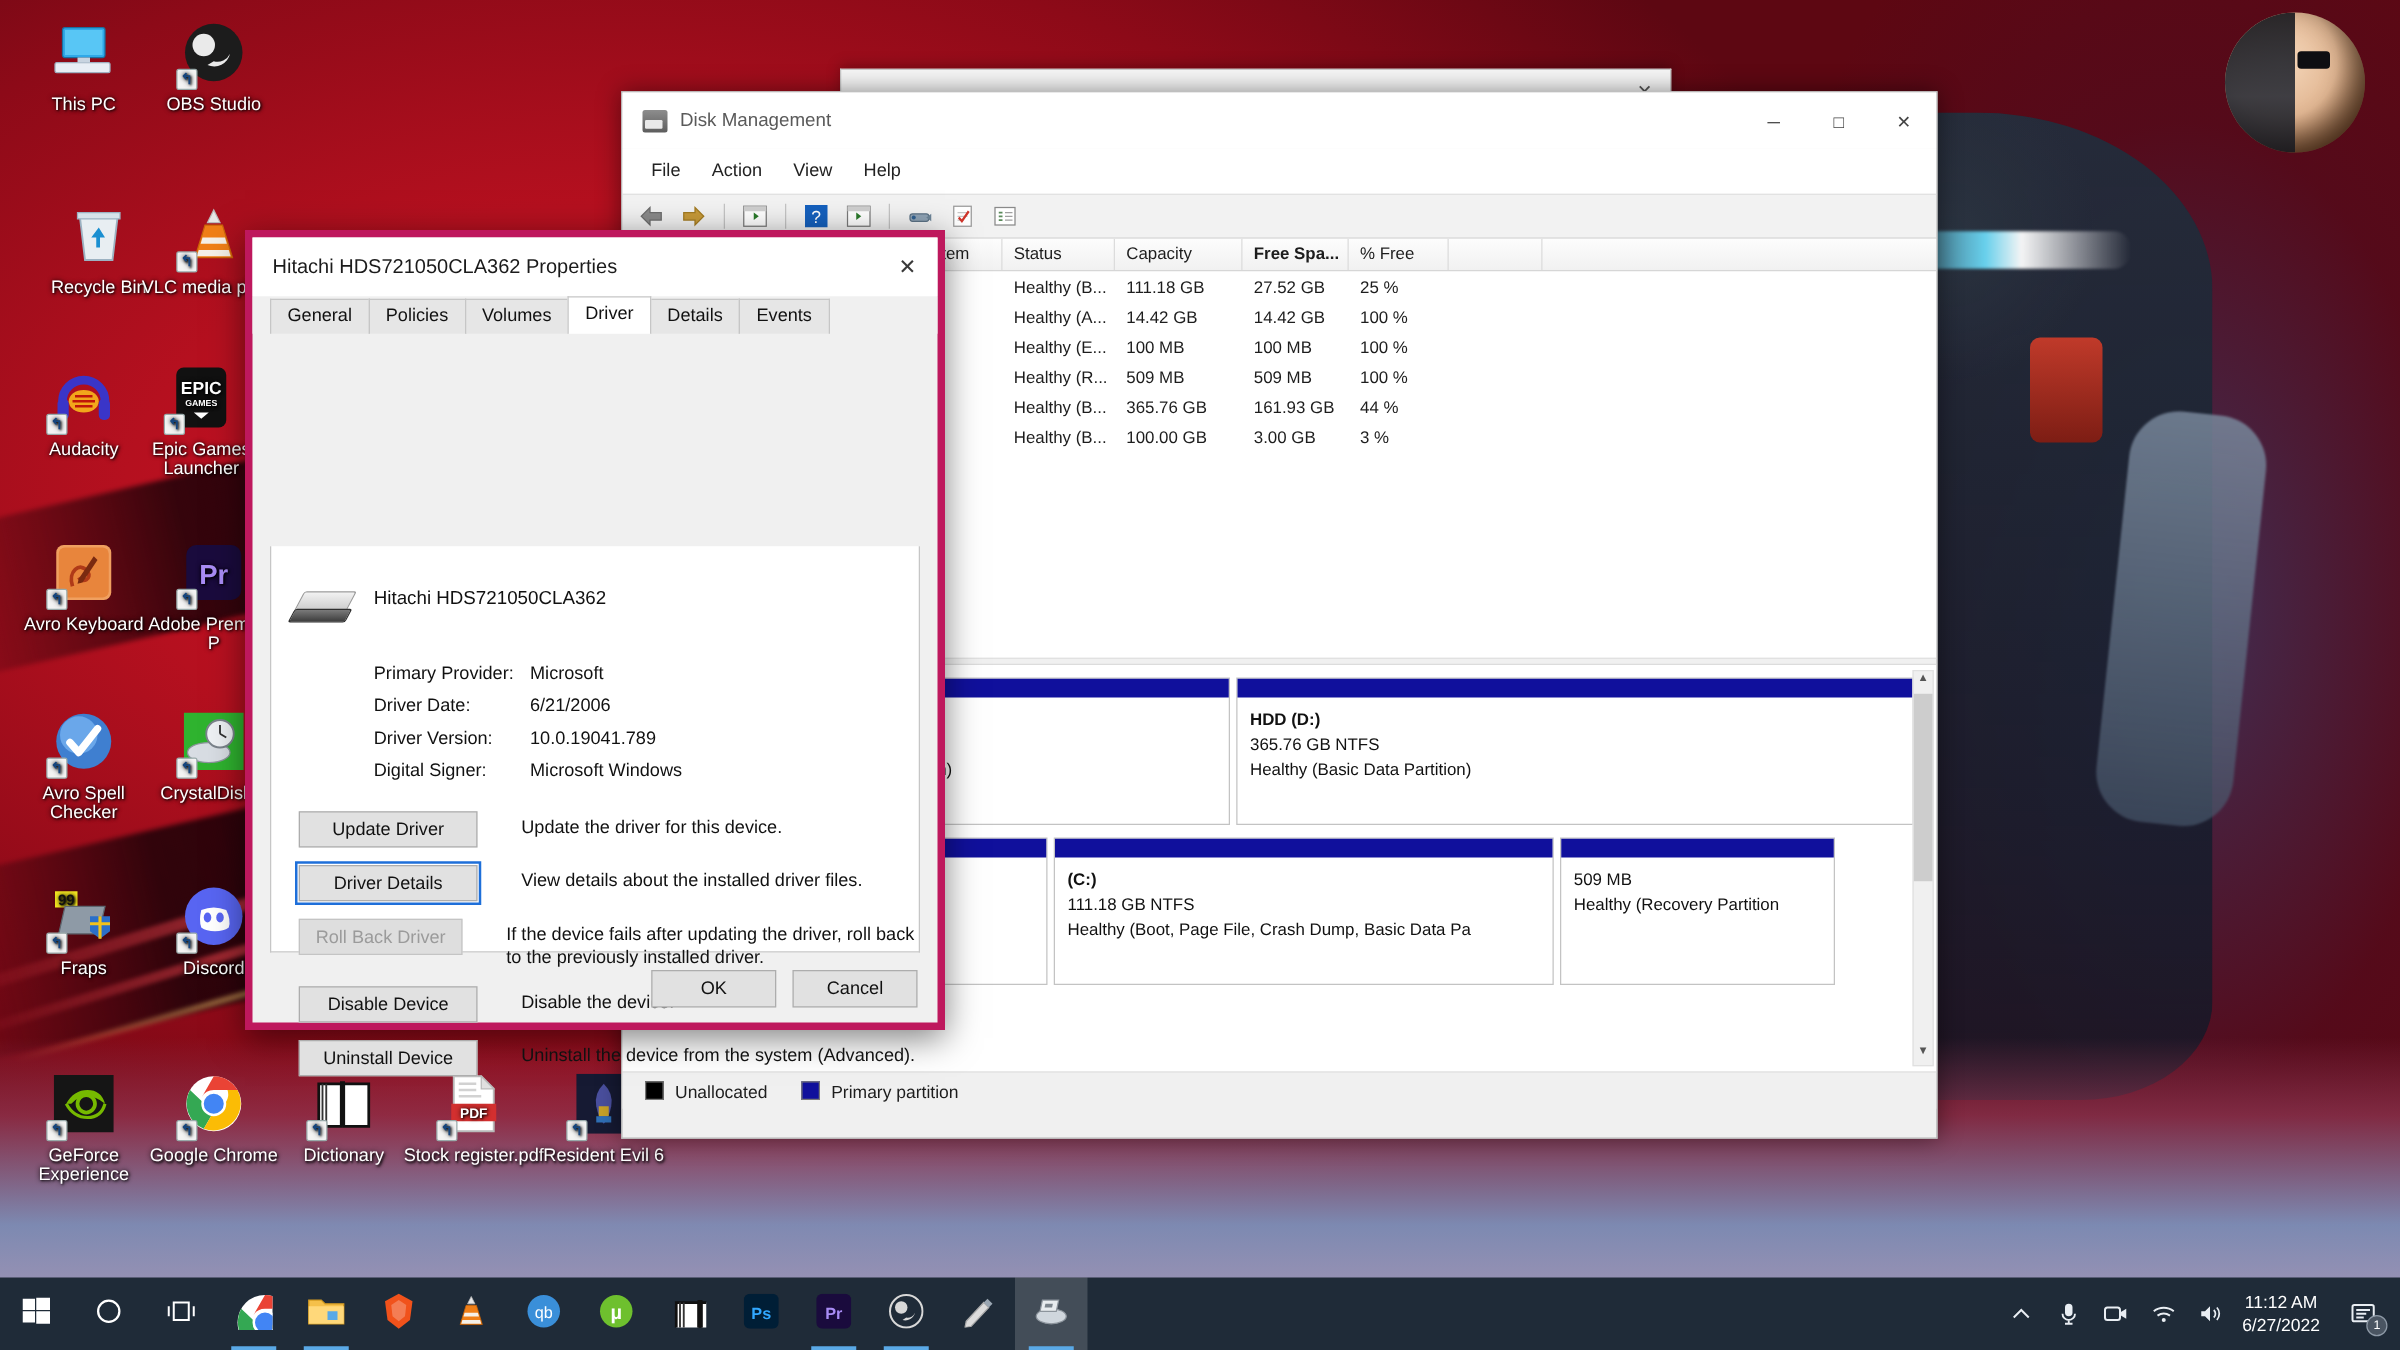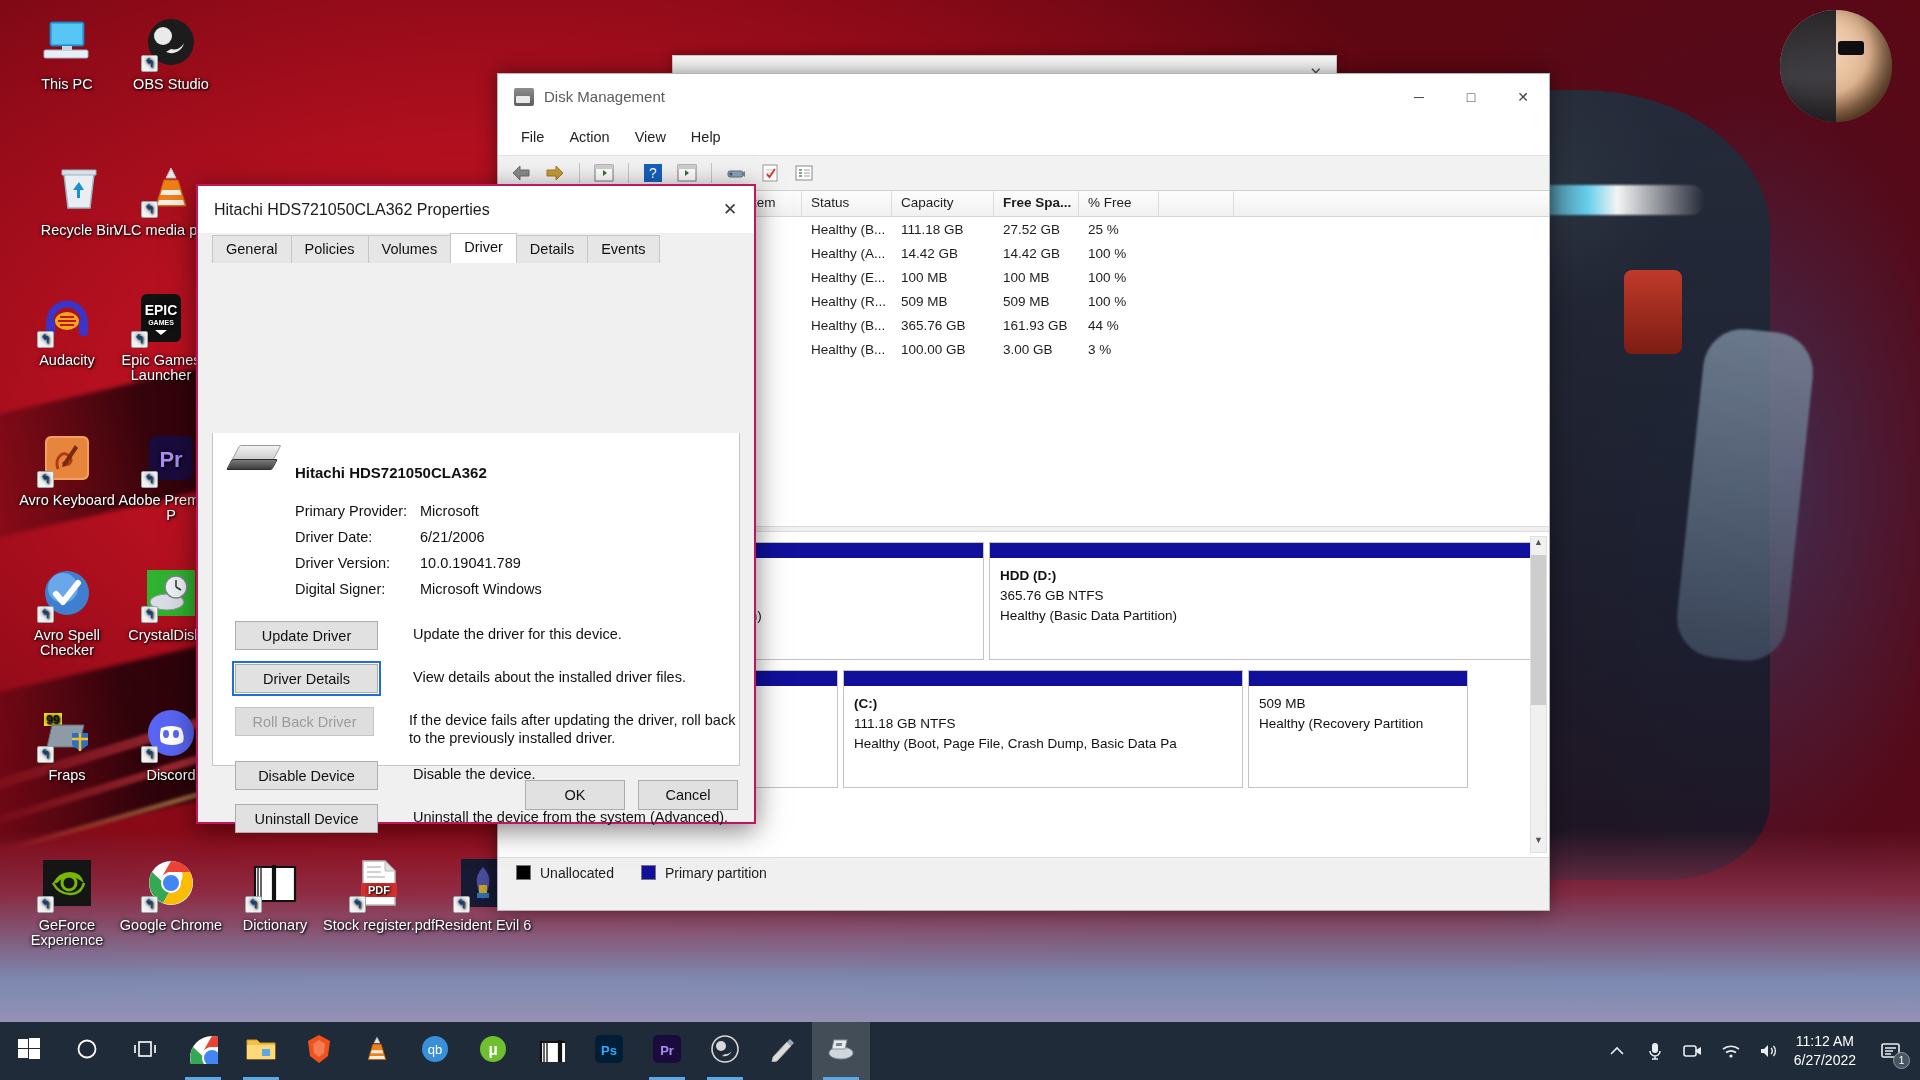--- a/index.html
+++ b/index.html
@@ -166,37 +166,37 @@
   .dm-vscroll .arrow { position:absolute; left:0; width:15px; height:17px; text-align:center; font-size:9px; color:#555; }
   .dm-legend {
     height:30px; background:#f0f0f0; border-top:1px solid #dcdcdc;
     display:flex; align-items:center; padding-left:18px; gap:9px; font-size:14px; color:#1d1d1d;
   }
   .swatch { width:15px; height:15px; border:1px solid #777; }
 
   
   #props {
     position:absolute; left:196px; top:184px; width:560px; height:640px;
-    background:#f0f0f0; border:2px solid #be185d;
+    background:#f0f0f0; border:6px solid #be185d;
     box-shadow:0 6px 26px rgba(0,0,0,.5);
   }
   .pd-title { height:47px; background:#fff; display:flex; align-items:center; padding-left:16px; position:relative; }
   .pd-title .t { font-size:16px; color:#1b1b1b; }
   .pd-close {
     position:absolute; right:0; top:0; width:48px; height:47px;
     display:flex; align-items:center; justify-content:center; font-size:17px; color:#3a3a3a;
   }
   .pd-tabs { display:flex; padding:0 0 0 14px; height:30px; align-items:flex-end; background:#f0f0f0; }
   .pd-tab {
     font-size:14.5px; color:#111; padding:5px 13px 6px; border:1px solid #c6c6c6;
     border-bottom:none; background:#e6e6e6; margin-right:-1px; position:relative;
   }
   .pd-tab.active { background:#fff; z-index:2; padding-bottom:8px; }
   .pd-panel { position:absolute; left:0; right:0; top:0; bottom:0; background:#fff; border:1px solid #c6c6c6; border-top:none; }
-  .dev-head { display:flex; padding:6px 0 0 16px; align-items:flex-end;font-weight:bold; }
+  .dev-head { display:flex; padding:30px 0 0 16px; align-items:flex-start; }
   .dev-icon { width:56px; height:42px; position:relative; margin-right:10px; }
   .dev-icon .top {
     position:absolute; left:6px; top:6px; width:42px; height:17px;
     background:linear-gradient(180deg,#f2f2f2,#c9c9c9); border:1px solid #9a9a9a;
     transform:skewX(-28deg); border-radius:2px;
   }
   .dev-icon .bot {
     position:absolute; left:0px; top:20px; width:46px; height:11px;
     background:linear-gradient(180deg,#7a7a7a,#3e3e3e); border:1px solid #2e2e2e;
     transform:skewX(-28deg); border-radius:2px;

